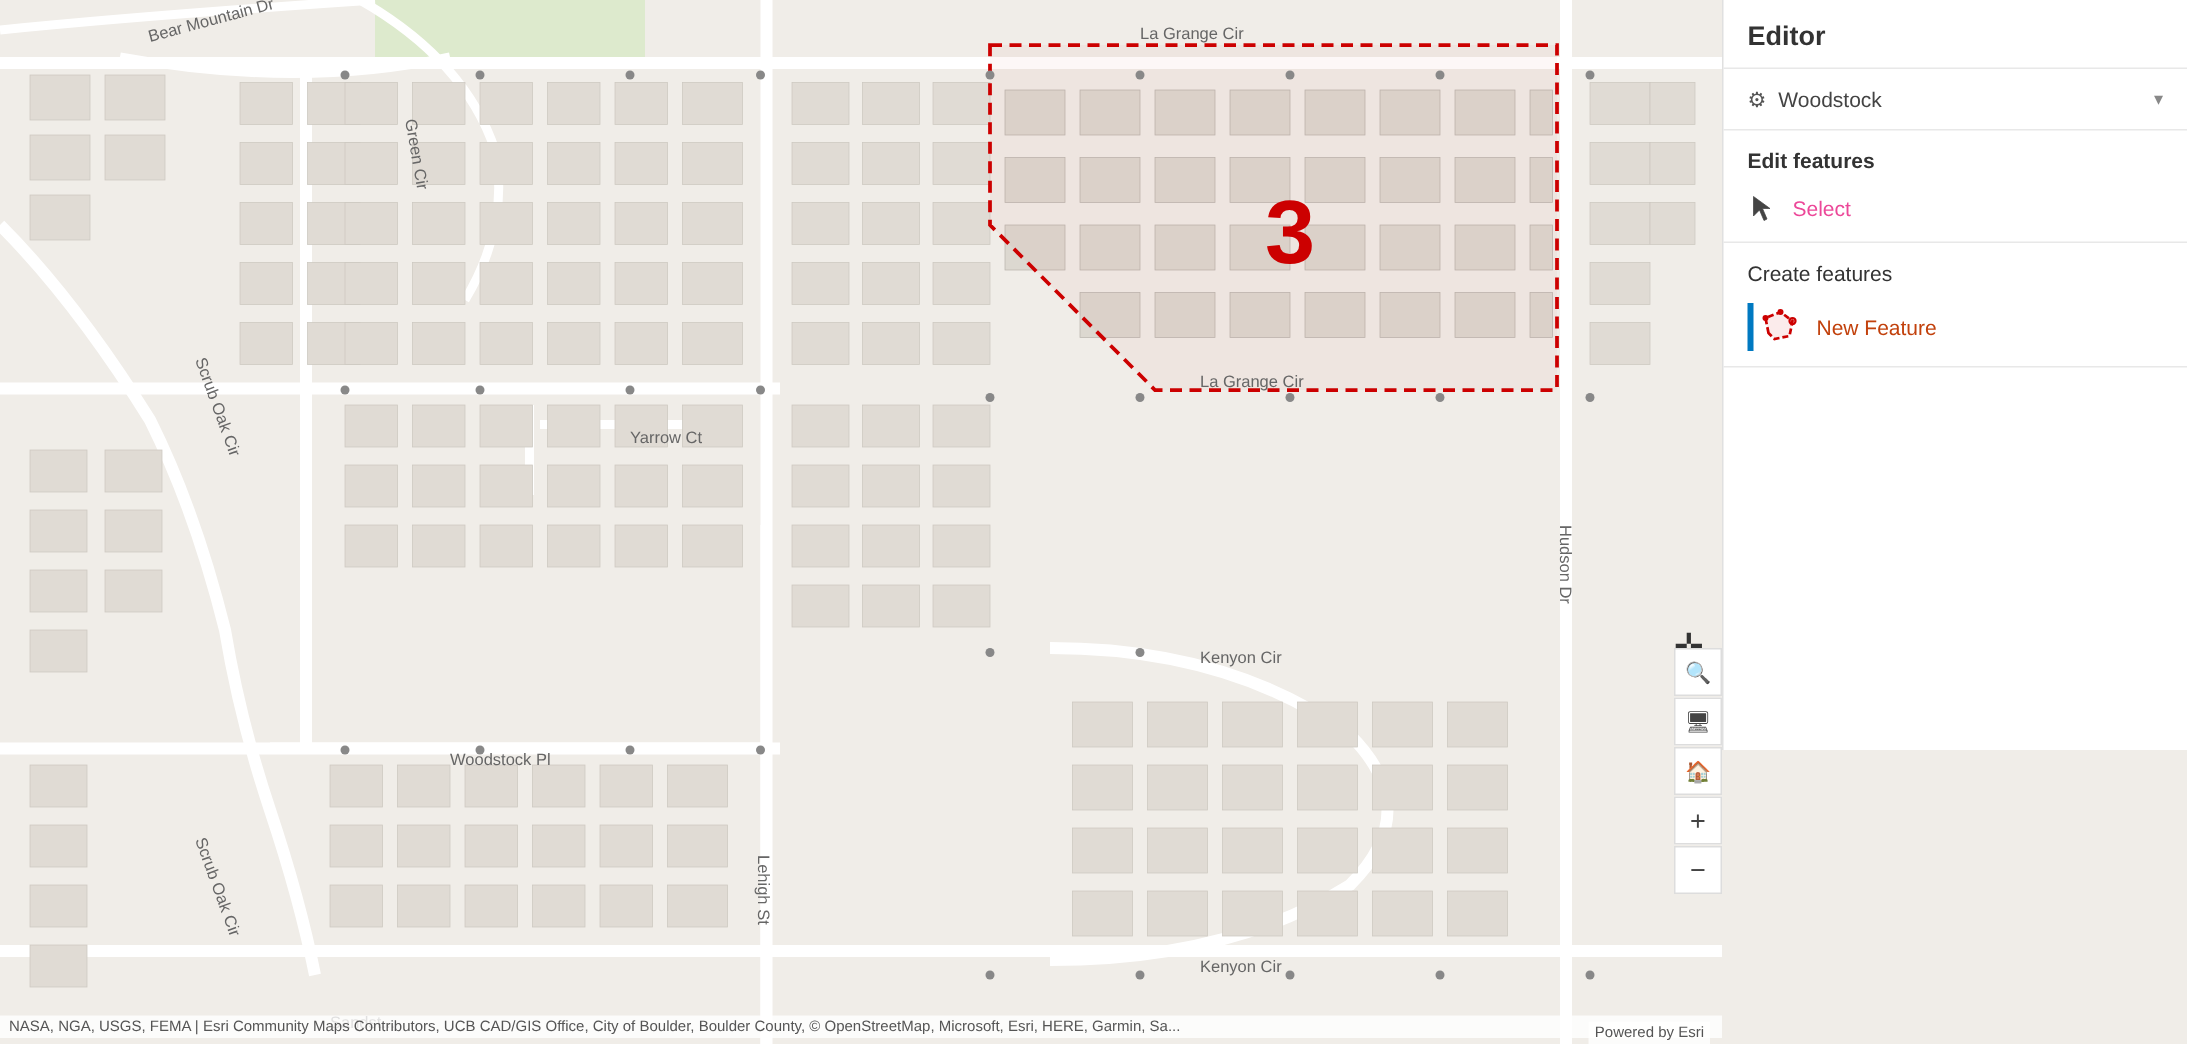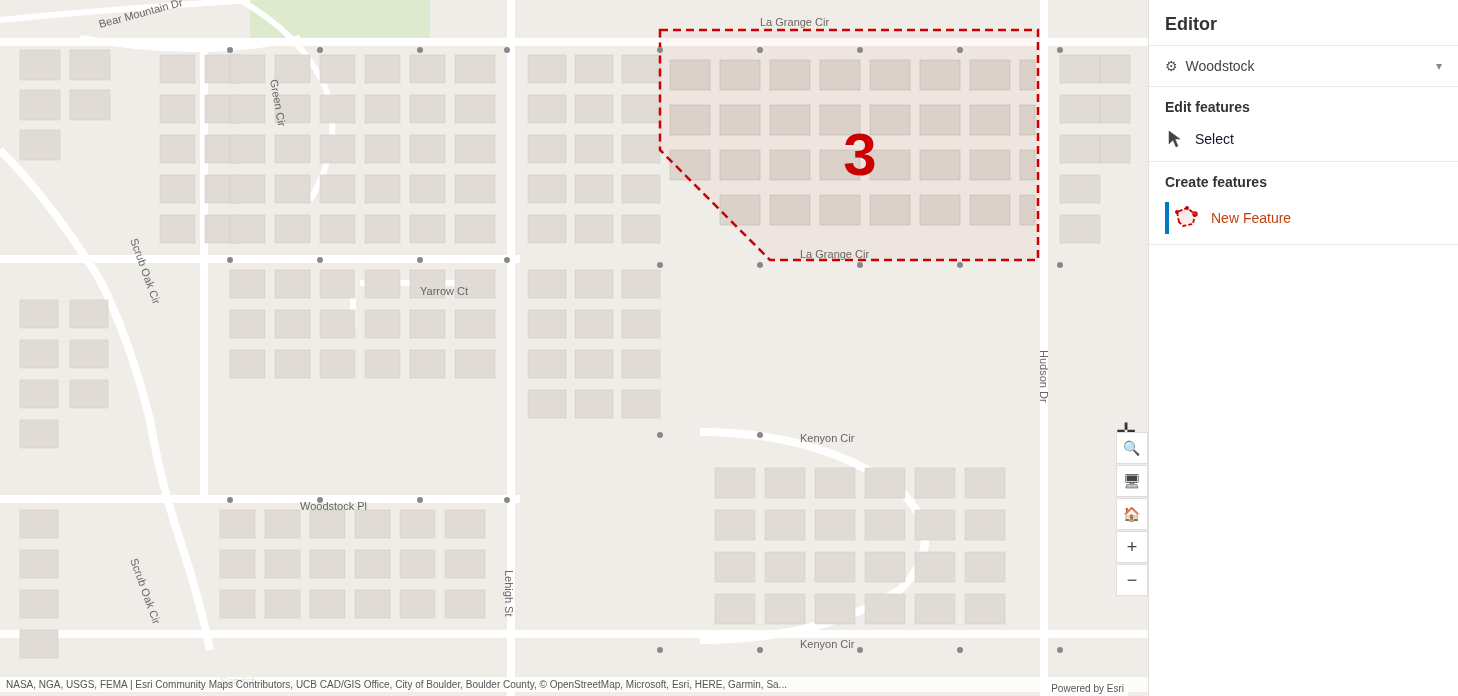--- a/index.html
+++ b/index.html
@@ -58,33 +58,33 @@
       font-size: 22px;
       color: #333;
       z-index: 20;
       cursor: default;
     }
 
     
     .powered-by {
       position: absolute;
       bottom: 0;
-      right: 20px;
+      right: 8px;
       font-size: 10px;
       color: #555;
       background: rgba(255,255,255,0.8);
       padding: 2px 4px;
       z-index: 10;
     }
 
     
     #sidebar {
       width: 310px;
       min-width: 310px;
-      height: 696px;
+      height: 500px;
       background: #fff;
       border-left: 1px solid #e0e0e0;
       display: flex;
       flex-direction: column;
       z-index: 30;
     }
 
     .sidebar-header {
       padding: 14px 16px 10px 16px;
       font-size: 18px;
@@ -141,27 +141,27 @@
     .cursor-icon {
       width: 20px;
       height: 20px;
       display: flex;
       align-items: center;
       justify-content: center;
     }
 
     .select-label {
       font-size: 14px;
-      color: #0f172a;
+      color: #ec4899;
     }
 
     .create-features-label {
       padding: 12px 16px 6px 16px;
       font-size: 14px;
-      font-weight: 700;
+      font-weight: 400;
       color: #333;
     }
 
     .layer-name {
       padding: 4px 16px 8px 16px;
       font-size: 13px;
       color: #0079c1;
     }
 
     .new-feature-row {

